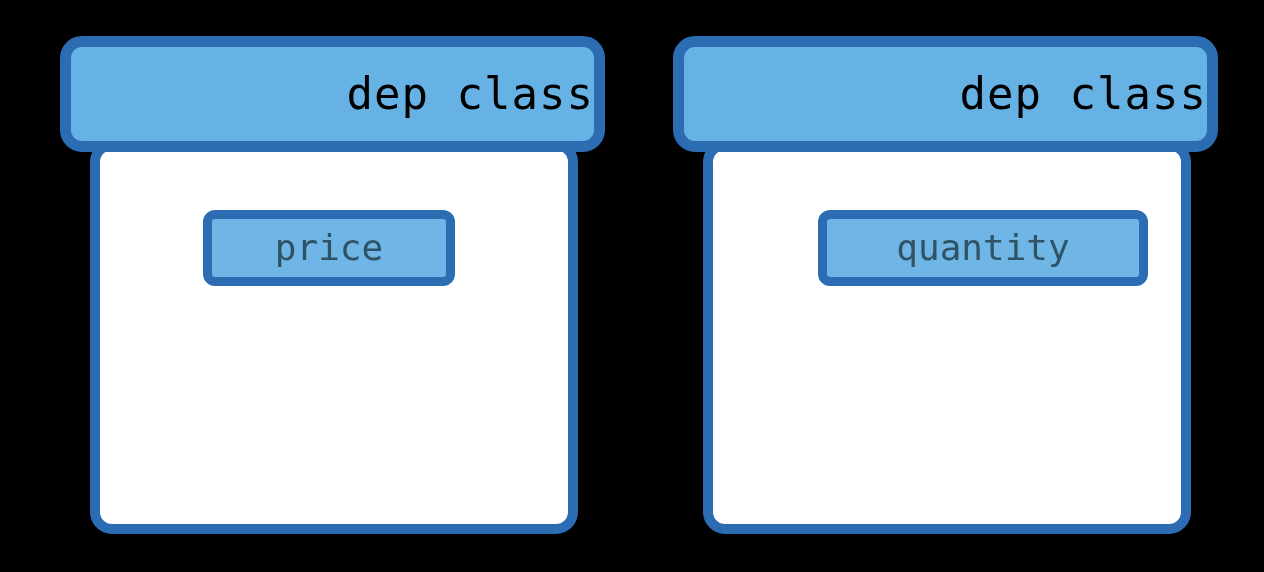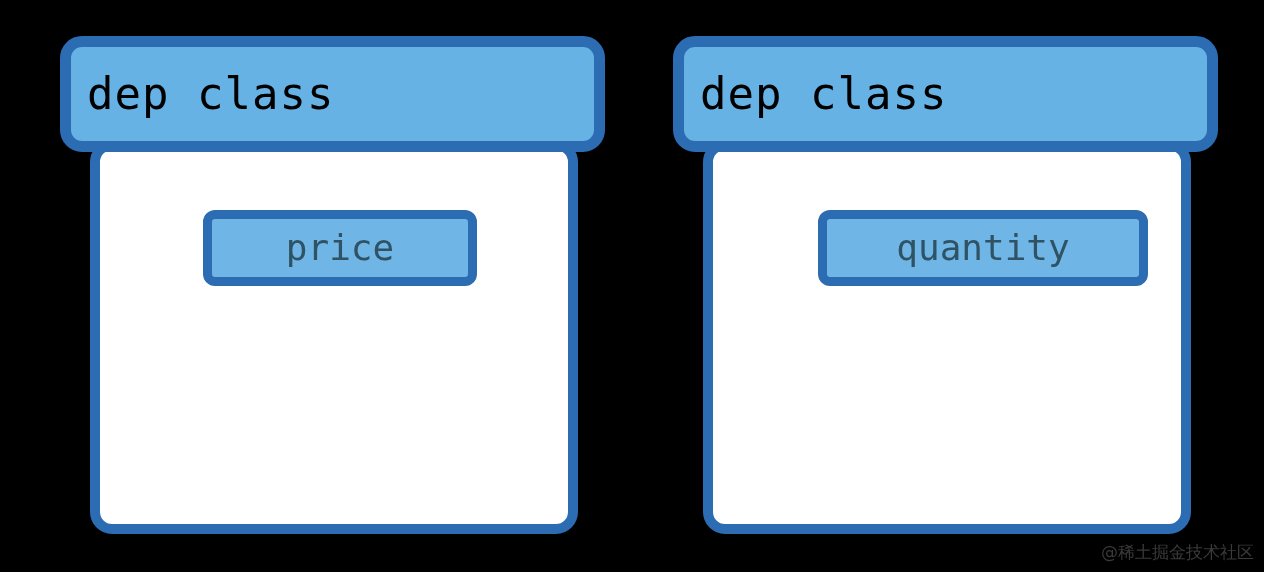--- a/index.html
+++ b/index.html
@@ -37,23 +37,22 @@
     left: 60px;
     top: 36px;
     width: 545px;
     height: 116px;
     box-sizing: border-box;
     background: #67B2E4;
     border: 11px solid #2B6CB3;
     border-radius: 22px;
     display: flex;
     align-items: center;
-    justify-content: flex-start;
+    justify-content: flex-end;
     z-index: 3;
-    padding-left: 16px;
   }
   .card-header-title {
     font-size: 44px;
     line-height: 1;
     color: #000000;
     letter-spacing: 1px;
     white-space: nowrap;
     font-family: "DejaVu Sans Mono", "Liberation Mono", monospace;
   }
 
@@ -88,21 +87,21 @@
   }
   .attr-chip-label {
     font-size: 36px;
     line-height: 1;
     color: #2F5364;
     white-space: nowrap;
     font-family: "DejaVu Sans Mono", "Liberation Mono", monospace;
   }
 
   
-  .card-left  .attr-chip { width: 274px; left: 103px; }
+  .card-left  .attr-chip { width: 252px; left: 103px; }
   .card-right .attr-chip { width: 330px; left: 105px; }
 
   
   .watermark {
     position: absolute;
     right: 10px;
     bottom: 8px;
     font-size: 17px;
     color: #3A3A3A;
     font-family: "DejaVu Sans", "Liberation Sans", sans-serif;
@@ -130,15 +129,14 @@
     <div class="card-body">
       <div class="attr-chip">
         <span class="attr-chip-label">quantity</span>
       </div>
     </div>
     <div class="card-header">
       <span class="card-header-title">dep class</span>
     </div>
   </div>
 
-  <div class="watermark">@稀土掘金技术社区</div>
 
 </div>
 
 </body></html>

